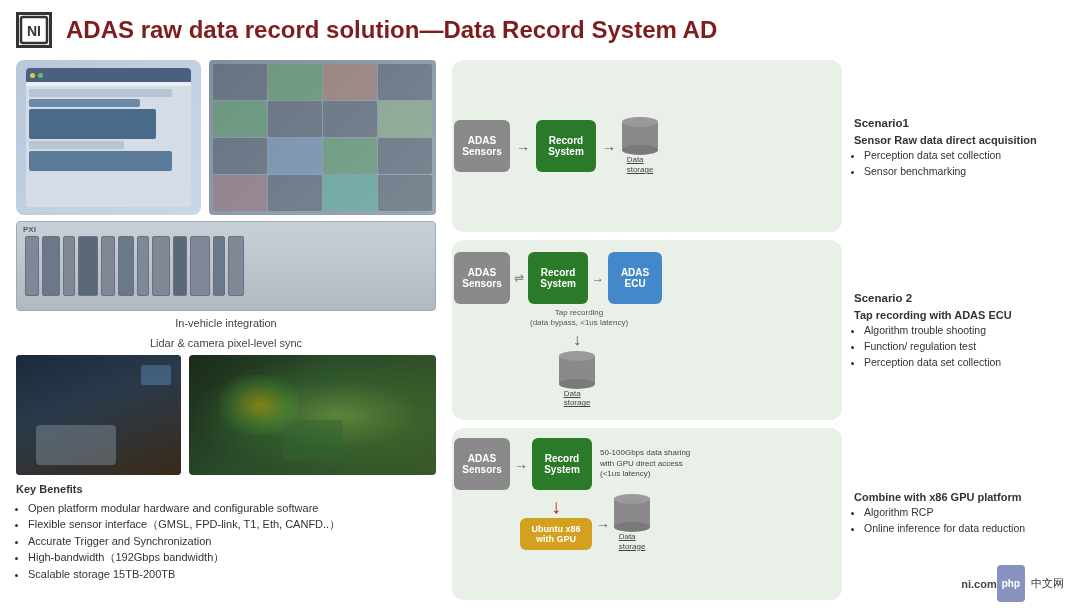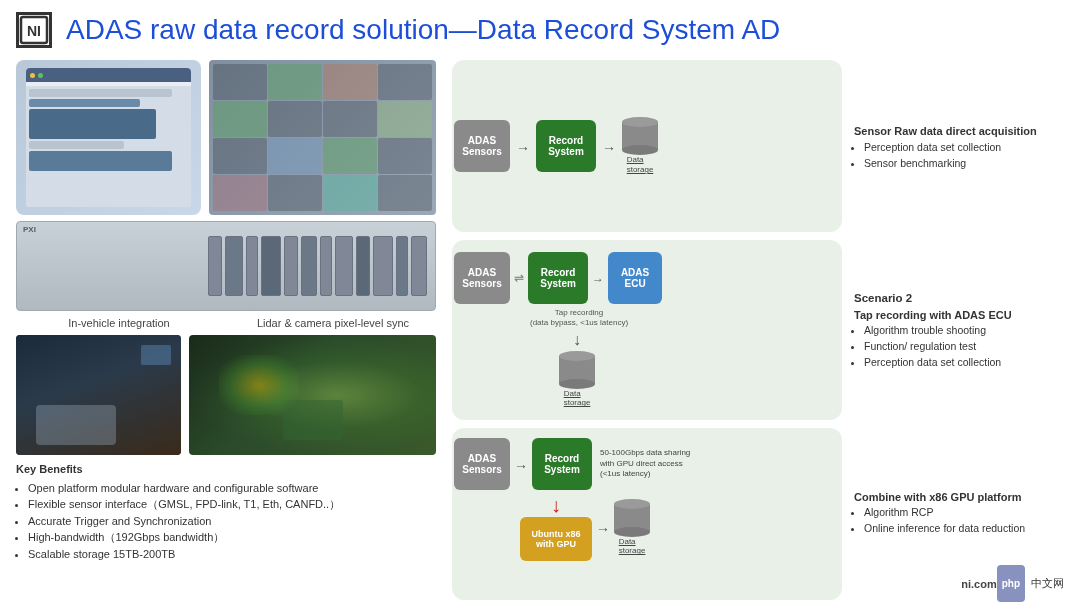--- a/index.html
+++ b/index.html
@@ -27,23 +27,23 @@
       display: flex;
       align-items: center;
       justify-content: center;
       font-weight: bold;
       font-size: 13px;
       color: #333;
       margin-right: 14px;
       flex-shrink: 0;
     }
     .page-title {
-      font-size: 28px;
-      font-weight: 400;
-      color: #1d4ed8;
+      font-size: 24px;
+      font-weight: 700;
+      color: #7f1d1d;
     }
 
     
     .content {
       display: flex;
       padding: 4px 16px 0 16px;
       gap: 16px;
       height: calc(608px - 64px);
     }
 
@@ -109,21 +109,21 @@
     .cam-cell.colored { background: rgba(80,160,80,0.4); }
 
     .img-rack {
       width: 100%;
       height: 90px;
       background: linear-gradient(180deg, #c8d0d8 0%, #b0b8c0 100%);
       border-radius: 4px;
       position: relative;
       display: flex;
       align-items: center;
-      justify-content: flex-end;
+      justify-content: flex-start;
       border: 1px solid #a0a8b0;
     }
     .rack-label {
       position: absolute;
       top: 3px;
       left: 6px;
       font-size: 8px;
       color: #506070;
       font-weight: bold;
     }
@@ -138,20 +138,21 @@
       background: #808898;
       border-radius: 2px;
       border: 1px solid #6a7280;
     }
 
     .labels-row {
       display: flex;
       gap: 8px;
       font-size: 11px;
       color: #444;
+      flex-direction: column;
     }
     .label-item { flex: 1; text-align: center; }
 
     .images-bottom {
       display: flex;
       gap: 8px;
       height: 120px;
     }
     .img-car {
       width: 165px;
@@ -496,38 +497,39 @@
             <div class="arrow">→</div>
             <div class="flow-node node-green" style="width:60px;height:52px;">Record<br>System</div>
             <div style="font-size: 8px; color: rgb(68, 68, 68); line-height: 1.3; margin-left: 4px; max-width: 110px; white-space: pre-line;">50-100Gbps data sharing
 with GPU direct access
 (&lt;1us latency)</div>
           </div>
 
           <div style="display:flex;align-items:center;gap:4px;margin-left:66px;">
             <div style="display:flex;flex-direction:column;align-items:center;">
               <div class="arrow-red">↓</div>
-              <div class="flow-node node-yellow" style="width:72px;height:44px;font-size:9px;">Ubuntu x86<br>with GPU</div>
+              <div class="flow-node node-yellow" style="width:72px;height:32px;font-size:9px;">Ubuntu x86<br>with GPU</div>
             </div>
             <div class="arrow">→</div>
             <div class="cyl-wrap">
               <div class="cyl-top-ellipse"></div>
               <div class="cyl-body-rect"></div>
               <div class="cyl-bottom-ellipse"></div>
               <div class="data-label">Data<br>storage</div>
             </div>
           </div>
         </div>
       </div>
 
     </div>
 
     <div class="desc-col">
 
       <div class="desc-block">
+        <div class="desc-title">Scenario1</div>
         <div class="desc-subtitle">Sensor Raw data direct acquisition</div>
         <ul>
           <li>Perception data set collection</li>
           <li>Sensor benchmarking</li>
         </ul>
       </div>
 
       <div class="desc-block">
         <div class="desc-title">Scenario 2</div>
         <div class="desc-subtitle">Tap recording  with ADAS ECU</div>

